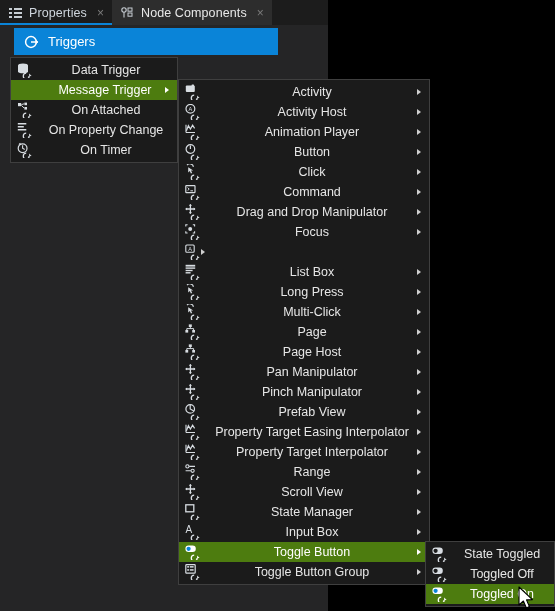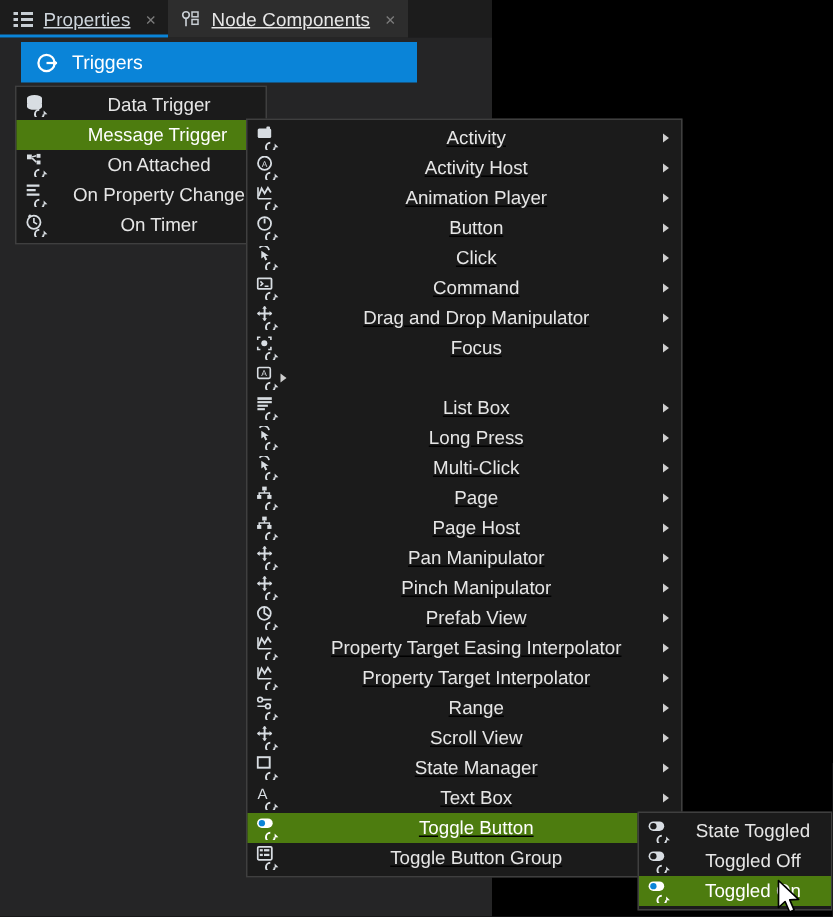--- a/index.html
+++ b/index.html
@@ -33,21 +33,21 @@
     color:#cfd6dd;
     position:relative;
     cursor:default;
     white-space:nowrap;
   }
   .tab.inactive{background:#1c1c1c;}
   .tab.active{background:#2d2d2d;color:#e8e8e8;align-items:center;}
   .tab .underline{
     position:absolute;left:0;right:0;bottom:0;height:2px;background:#0a84d8;
   }
-  .tab .tlabel{font-size:12.5px;letter-spacing:.1px;text-decoration:underline;}
+  .tab .tlabel{font-size:12.5px;letter-spacing:.1px;}
   .tab .tclose{
     color:#7b7b7b;font-size:12px;margin-left:4px;line-height:1;
   }
   .tabicon{width:14px;height:12px;display:inline-block;position:relative;flex:none;}
   
   .ic-list i{position:absolute;left:0;width:3px;height:2px;background:#c8ced4;}
   .ic-list i:nth-child(1){top:1px}
   .ic-list i:nth-child(2){top:5px}
   .ic-list i:nth-child(3){top:9px}
   .ic-list b{position:absolute;left:5px;width:8px;height:2px;background:#c8ced4;}
@@ -67,21 +67,21 @@
   
   .menu{
     position:absolute;
     background:#1b1b1b;
     border:1px solid #3f3f3f;
     padding:2px 0;
     box-sizing:border-box;
     z-index:20;
   }
   #menu1{left:10px;top:57px;width:168px;}
-  #menu2{left:164px;top:79px;width:291px;text-decoration:underline;}
+  #menu2{left:178px;top:79px;width:252px;}
   #menu3{left:425px;top:541px;width:130px;}
 
   .mi{
     display:flex;align-items:center;
     height:20px;
     padding:0 4px 0 6px;
     color:#e6e6e6;
     font-size:12.5px;
     cursor:default;
     position:relative;
@@ -484,21 +484,21 @@
       <span class="arrow"></span>
     </div>
     <div class="mi">
       <span class="micon">
         <svg viewBox="0 0 16 16">
           <text x="0.6" y="8.8" font-size="10" fill="#d8dde2" font-family="sans-serif">A</text>
           <path d="M9.2 11.2 a2.9 2.9 0 1 0 2.9 2.9" fill="none" stroke="#d8dde2" stroke-width="1.3"></path>
           <path d="M12.1 11.6 L12.1 14.3 L14.6 14.1 Z" fill="#d8dde2"></path>
         </svg>
       </span>
-      <span class="mlabel">Text Box</span>
+      <span class="mlabel">Input Box</span>
       <span class="arrow"></span>
     </div>
     <div class="mi sel">
       <span class="micon">
         <svg viewBox="0 0 16 16">
           <rect x="0.4" y="1.6" width="10.4" height="6.4" rx="3.2" fill="#ffffff"></rect>
           <circle cx="3.6" cy="4.8" r="2.1" fill="#0a84d8"></circle>
           <path d="M9.2 11.2 a2.9 2.9 0 1 0 2.9 2.9" fill="none" stroke="#ffffff" stroke-width="1.3"></path>
           <path d="M12.1 11.6 L12.1 14.3 L14.6 14.1 Z" fill="#ffffff"></path>
         </svg>

